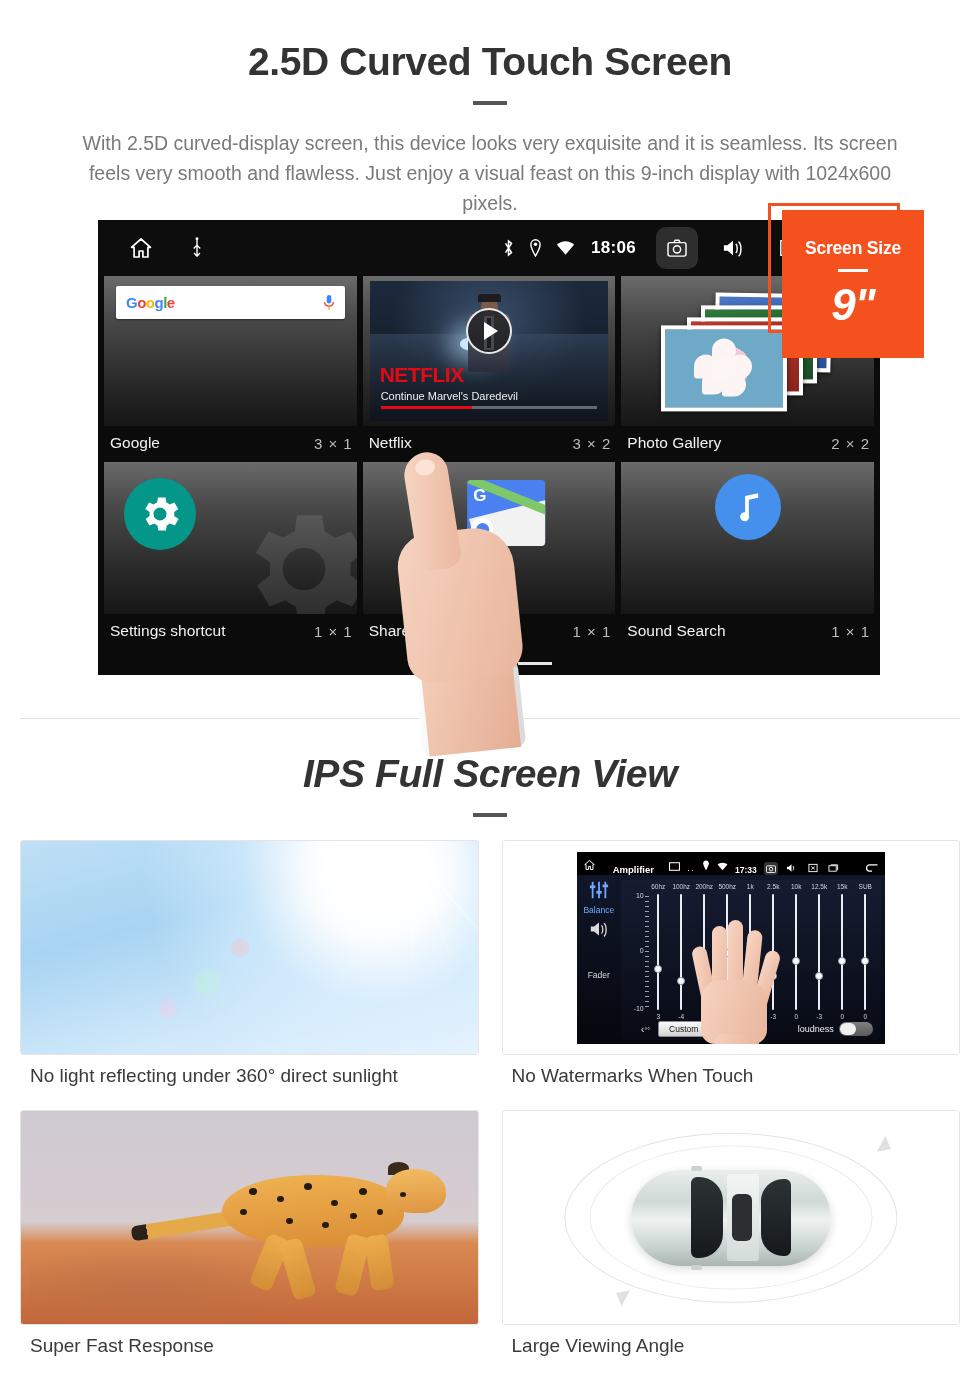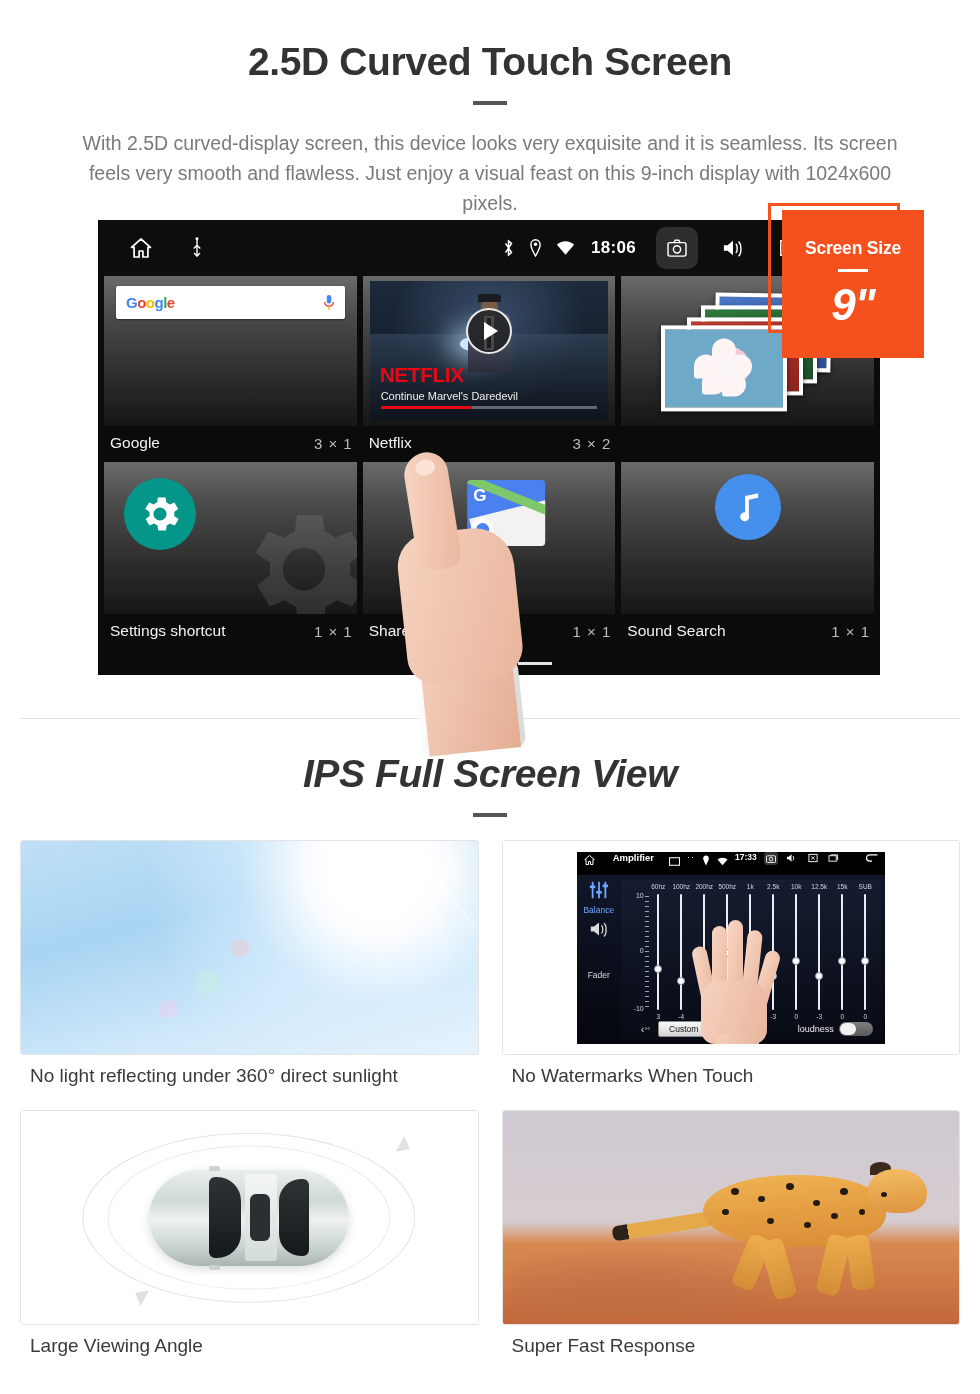--- a/index.html
+++ b/index.html
@@ -194,21 +194,21 @@
   .sun-img { position:absolute; inset:0; background:
       radial-gradient(circle at 78% 12%, #ffffff 0 12%, rgba(255,255,255,.92) 18%, rgba(220,240,255,.55) 34%, rgba(255,255,255,0) 58%),
       linear-gradient(165deg,#bfe0f6 0%,#a8d4f2 35%,#cfe8fa 70%,#e8f4fd 100%);
   }
   .ray { position:absolute; right:14%; top:5%; width:3px; height:120px; background:linear-gradient(180deg,rgba(255,255,255,.9),rgba(255,255,255,0)); transform-origin:top center; }
   .flare { position:absolute; border-radius:50%; }
 
   
   .amp-outer { position:absolute; inset:0; display:flex; align-items:center; justify-content:center; background:#fff; }
   .amp { width:308px; height:192px; background:#05070d; position:relative; overflow:hidden; }
-  .amp-bar { height:23px; background:#000; display:flex; align-items:flex-start; padding:0 6px; gap:7px; }
+  .amp-bar { height:23px; background:#000; display:flex; align-items:flex-end; padding:0 6px; gap:7px; }
   .amp-title { color:#fff; font-size:9.5px; font-weight:bold; margin:0 8px 0 10px; }
   .amp-time { color:#fff; font-size:8.5px; font-weight:bold; }
   .amp-ib { width:14px;height:13px; display:flex;align-items:center;justify-content:center; border-radius:3px;}
   .amp-ib.on { background:#333; }
   .amp-body { position:absolute; left:0; right:0; top:23px; bottom:0; background:linear-gradient(180deg,#11172a,#05070d); display:flex; }
   .amp-side { width:44px; padding-top:5px; text-align:center; }
   .amp-side .lab { font-size:8.5px; margin-top:1px; }
   .lab.bal { color:#6ea8ff; }
   .lab.fad { color:#dcdcdc;margin-top:28px; }
   .eq { flex:1; margin:5px 4px 4px 0; background:linear-gradient(180deg,#161c31,#080b14); border-radius:4px; position:relative; }
@@ -396,20 +396,24 @@
               <div class="blossom">
                 <i class="petal" style="left:16px;top:-2px"></i>
                 <i class="petal" style="left:-2px;top:14px"></i>
                 <i class="petal" style="left:32px;top:14px"></i>
                 <i class="petal" style="left:6px;top:30px"></i>
                 <i class="petal" style="left:26px;top:32px"></i>
                 <i class="petal" style="left:16px;top:16px;background:#fdf6f7"></i>
               </div>
             </div>
           </div>
+        </div>
+        <div class="wlabel">
+          <span>Photo Gallery</span>
+          <span class="wsize">2 × 2</span>
         </div>
       </div>
     </div>
 
     <div class="wrow wrow2">
       <div class="wcell">
         <div class="wthumb">
           <span class="ghost-gear">
             <svg width="150" height="150" viewBox="0 0 24 24">
                 <path fill="#fff" d="M19.4 13a7.6 7.6 0 0 0 0-2l2.1-1.6-2-3.4-2.5 1a7.7 7.7 0 0 0-1.7-1l-.4-2.6h-4l-.4 2.6c-.6.2-1.2.6-1.7 1l-2.5-1-2 3.4L6.6 11a7.6 7.6 0 0 0 0 2l-2.1 1.6 2 3.4 2.5-1c.5.4 1.1.8 1.7 1l.4 2.6h4l.4-2.6c.6-.2 1.2-.6 1.7-1l2.5 1 2-3.4zM12 15.4A3.4 3.4 0 1 1 15.4 12 3.4 3.4 0 0 1 12 15.4z"></path>
@@ -685,40 +689,20 @@
         </div>
       </div>
       <div class="card-cap">No Watermarks When Touch</div>
     </div>
   </div>
 
   <div class="row2" style="margin-top:23px">
 
     <div class="card">
       <div class="card-img">
-        <div class="car-img">
-          <i class="orbit"></i>
-          <i class="orbit2"></i>
-          <i class="arrow" style="right:14%;top:14%;border-bottom:11px solid #e0e0e0;transform:rotate(118deg)"></i>
-          <i class="arrow" style="left:24%;bottom:11%;border-bottom:11px solid #e0e0e0;transform:rotate(-62deg)"></i>
-          <div class="car">
-            <i class="windshield"></i>
-            <i class="roof"></i>
-            <i class="sunroof"></i>
-            <i class="rearglass"></i>
-            <i class="mirror" style="left:30%;top:-4px"></i>
-            <i class="mirror" style="left:30%;bottom:-4px"></i>
-          </div>
-        </div>
-      </div>
-      <div class="card-cap">Large Viewing Angle</div>
-    </div>
-
-    <div class="card">
-      <div class="card-img">
         <div class="cheetah-img">
           <i class="dust"></i>
           <i class="ch-tail"></i>
           <i class="ch-body"></i>
           <i class="ch-ear"></i>
           <i class="ch-head"></i>
           <i class="ch-leg" style="left:52%;top:58%;width:5%;height:26%;transform:rotate(22deg)"></i>
           <i class="ch-leg" style="left:58%;top:60%;width:5%;height:28%;transform:rotate(-16deg)"></i>
           <i class="ch-leg" style="left:70%;top:58%;width:5%;height:28%;transform:rotate(14deg)"></i>
           <i class="ch-leg" style="left:76%;top:58%;width:5%;height:26%;transform:rotate(-8deg)"></i>
@@ -730,14 +714,34 @@
           <i class="spot" style="left:58%;top:50%;width:7px;height:6px"></i>
           <i class="spot" style="left:66%;top:52%;width:7px;height:6px"></i>
           <i class="spot" style="left:72%;top:48%;width:7px;height:6px"></i>
           <i class="spot" style="left:48%;top:46%;width:7px;height:6px"></i>
           <i class="spot" style="left:78%;top:46%;width:6px;height:6px"></i>
           <i class="spot" style="left:83%;top:38%;width:6px;height:5px"></i>
         </div>
       </div>
       <div class="card-cap">Super Fast Response</div>
     </div>
+
+    <div class="card">
+      <div class="card-img">
+        <div class="car-img">
+          <i class="orbit"></i>
+          <i class="orbit2"></i>
+          <i class="arrow" style="right:14%;top:14%;border-bottom:11px solid #e0e0e0;transform:rotate(118deg)"></i>
+          <i class="arrow" style="left:24%;bottom:11%;border-bottom:11px solid #e0e0e0;transform:rotate(-62deg)"></i>
+          <div class="car">
+            <i class="windshield"></i>
+            <i class="roof"></i>
+            <i class="sunroof"></i>
+            <i class="rearglass"></i>
+            <i class="mirror" style="left:30%;top:-4px"></i>
+            <i class="mirror" style="left:30%;bottom:-4px"></i>
+          </div>
+        </div>
+      </div>
+      <div class="card-cap">Large Viewing Angle</div>
+    </div>
   </div>
 </div>
 
 </body></html>

